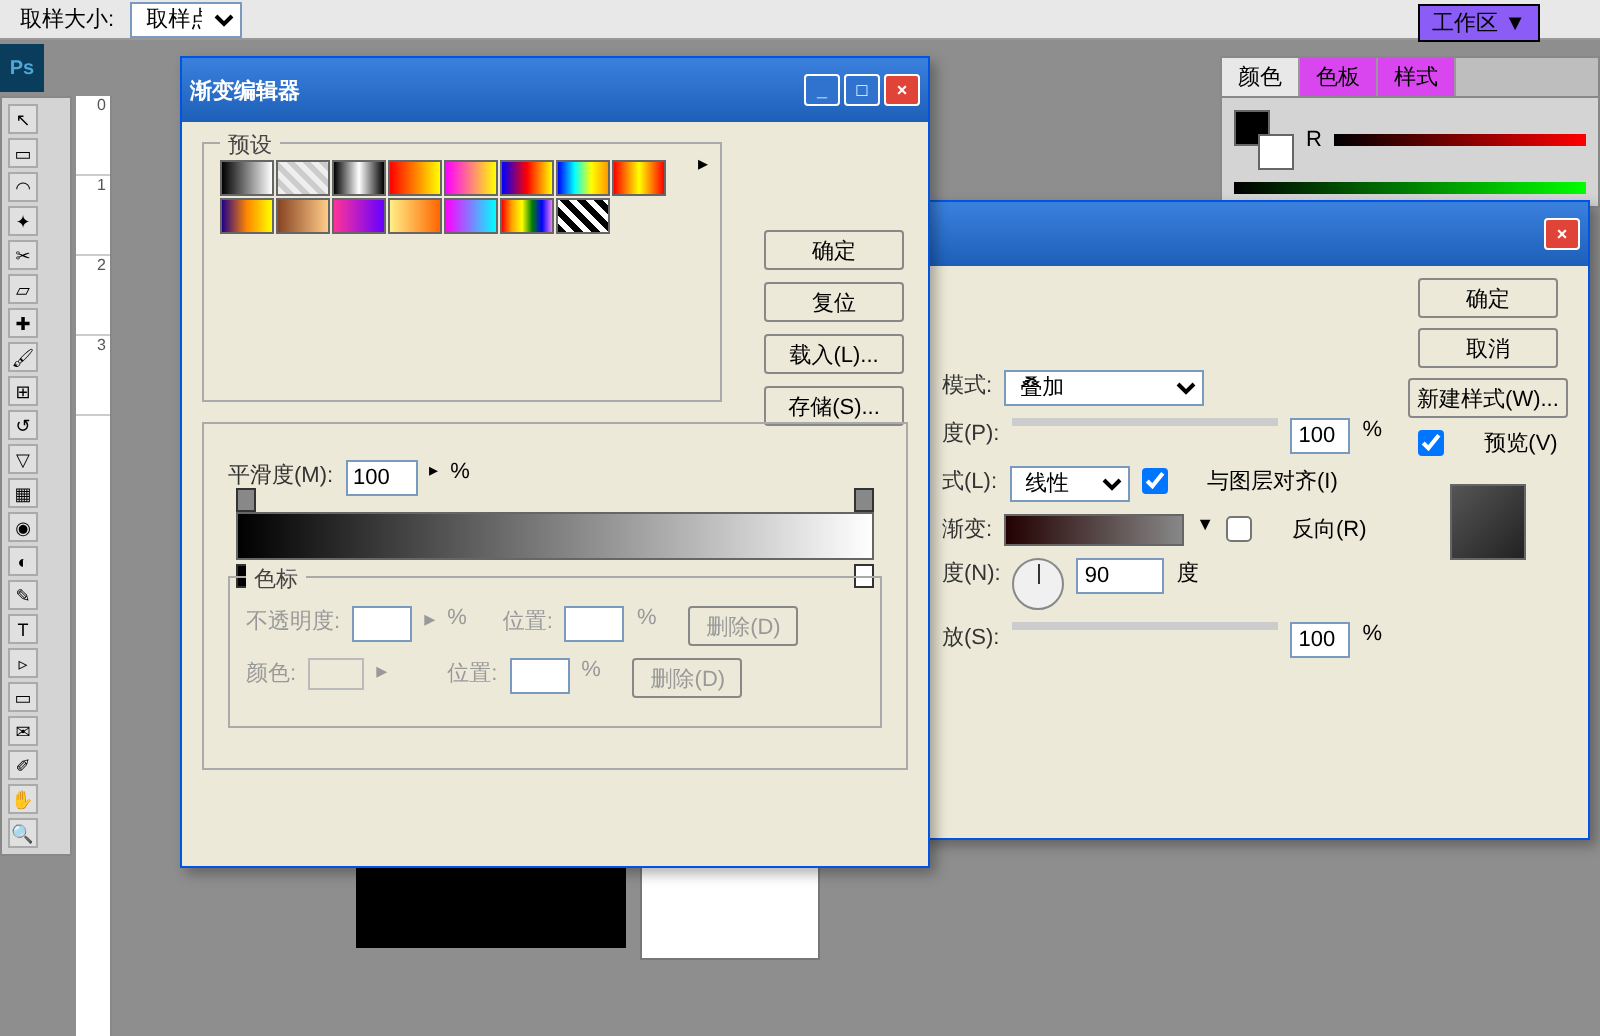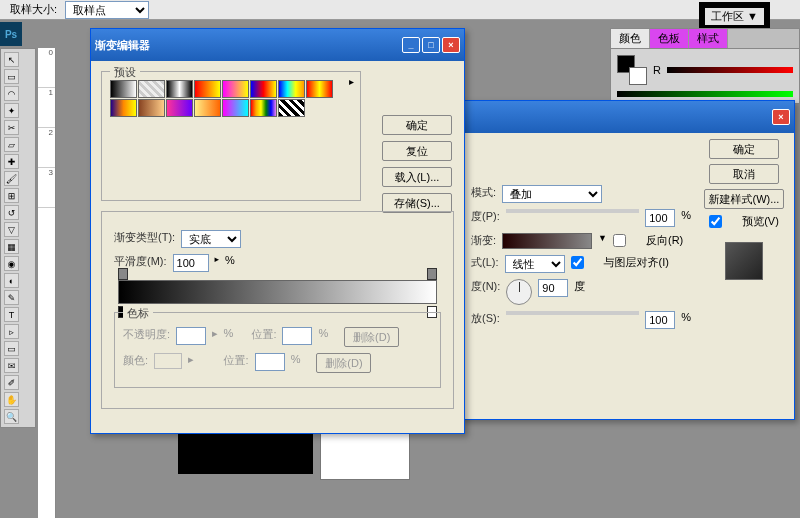--- a/index.html
+++ b/index.html
@@ -37,30 +37,30 @@
 .tab{padding:2px 8px;background:#d946ef;border-right:1px solid #999}
 .tab.active{background:#e8e8e8}
 .color-area{padding:6px;display:flex;gap:6px;align-items:center}
 .fgbg{position:relative;width:30px;height:30px}
 .cbox{position:absolute;width:18px;height:18px;border:1px solid #666}
 .slider{flex:1;height:6px;background:linear-gradient(to right,#000,#f00)}
 .grad-preview{width:38px;height:38px;background:linear-gradient(135deg,#555,#222);border:1px solid #666;margin:8px auto}
 .dial{width:26px;height:26px;border:1px solid #888;border-radius:50%;position:relative;background:#f0f0f0}
 .dial::after{content:'';position:absolute;top:2px;left:12px;width:1px;height:10px;background:#333}
 .chk{display:inline-flex;align-items:center;gap:20px}
-.workspace-btn{position:absolute;top:2px;right:30px;display:flex;align-items:center;gap:4px;background:#e5e5e5;border:6px solid #000000;padding:1px 6px}
+.workspace-btn{position:absolute;top:2px;right:30px;display:flex;align-items:center;gap:4px;background:#8b5cf6;border:1px solid #000000;padding:1px 6px}
 </style>
 </head>
 <body>
 
 <div class="main-bg"></div>
 
 <div class="topbar">
   <span>取样大小:</span>
-  <select style="width:84px"><option>取样点</option></select>
+  <select style="width:56px"><option>取样点</option></select>
 </div>
 <div class="workspace-btn">
     <span>工作区 ▼</span>
   </div>
 
 <div class="ps-icon">Ps</div>
 
 <div class="toolbar-left">
   <div class="tool">↖</div>
     <div class="tool">▭</div>
@@ -136,40 +136,40 @@
           <span class="label">模式:</span>
           <select style="width:100px"><option>叠加</option></select>
         </div>
       <div class="row">
           <span class="label">度(P):</span>
           <div style="flex:1;height:4px;background:#ccc"></div>
           <input type="text" style="width: 30px;" value="100">
           <span>%</span>
         </div>
       <div class="row">
+          <span class="label">式(L):</span>
+          <select style="width:60px"><option>线性</option></select>
+          <label class="chk">
+            <input type="checkbox" checked="" style="">
+            <span>与图层对齐(I)</span>
+          </label>
+        </div>
+      <div class="row">
           <span class="label">渐变:</span>
           <div style="width:90px;height:16px;background:linear-gradient(to right,#200,#888);border:1px solid #666"></div>
           <span style="font-size:9px">▼</span>
           <label class="chk">
             <input type="checkbox" style="">
             <span>反向(R)</span>
           </label>
         </div>
       <div class="row">
-          <span class="label">式(L):</span>
-          <select style="width:60px"><option>线性</option></select>
-          <label class="chk">
-            <input type="checkbox" checked="" style="">
-            <span>与图层对齐(I)</span>
-          </label>
-        </div>
-      <div class="row">
           <span class="label">度(N):</span>
           <div class="dial"></div>
-          <input type="text" style="width: 30px;" value="90">
+          <input type="text" style="width: 44px;" value="90">
           <span>度</span>
         </div>
       <div class="row">
           <span class="label">放(S):</span>
           <div style="flex:1;height:4px;background:#ccc"></div>
           <input type="text" style="width: 30px;" value="100">
           <span>%</span>
         </div>
     </div>
   </div>
@@ -211,24 +211,20 @@
           <div class="swatch" style="background:linear-gradient(to right,#f39,#60f)"></div>
           <div class="swatch" style="background:linear-gradient(to right,#fe8,#f60)"></div>
           <div class="swatch" style="background:linear-gradient(to right,#f0f,#0ff)"></div>
           <div class="swatch" style="background:linear-gradient(to right,red,orange,yellow,green,blue,violet)"></div>
           <div class="swatch" style="background:repeating-linear-gradient(45deg,#000 0 3px,#fff 3px 6px)"></div>
         </div>
       </div>
     </div>
     <div class="fieldset" style="margin-top:10px;padding:12px">
       <div class="row">
-        <span class="label">渐变类型(T):</span>
-        <select style="width:60px"><option>实底</option></select>
-      </div>
-      <div class="row">
         <span class="label">平滑度(M):</span>
         <input type="text" style="width: 36px;" value="100">
         <span style="font-size:9px">▸</span>
         <span>%</span>
       </div>
       <div class="grad-wrap">
         <div class="stop top" style="left:0"></div>
         <div class="stop top" style="right:0"></div>
         <div class="gradient-bar"></div>
         <div class="stop bot" style="left:0;background:#000"></div>

